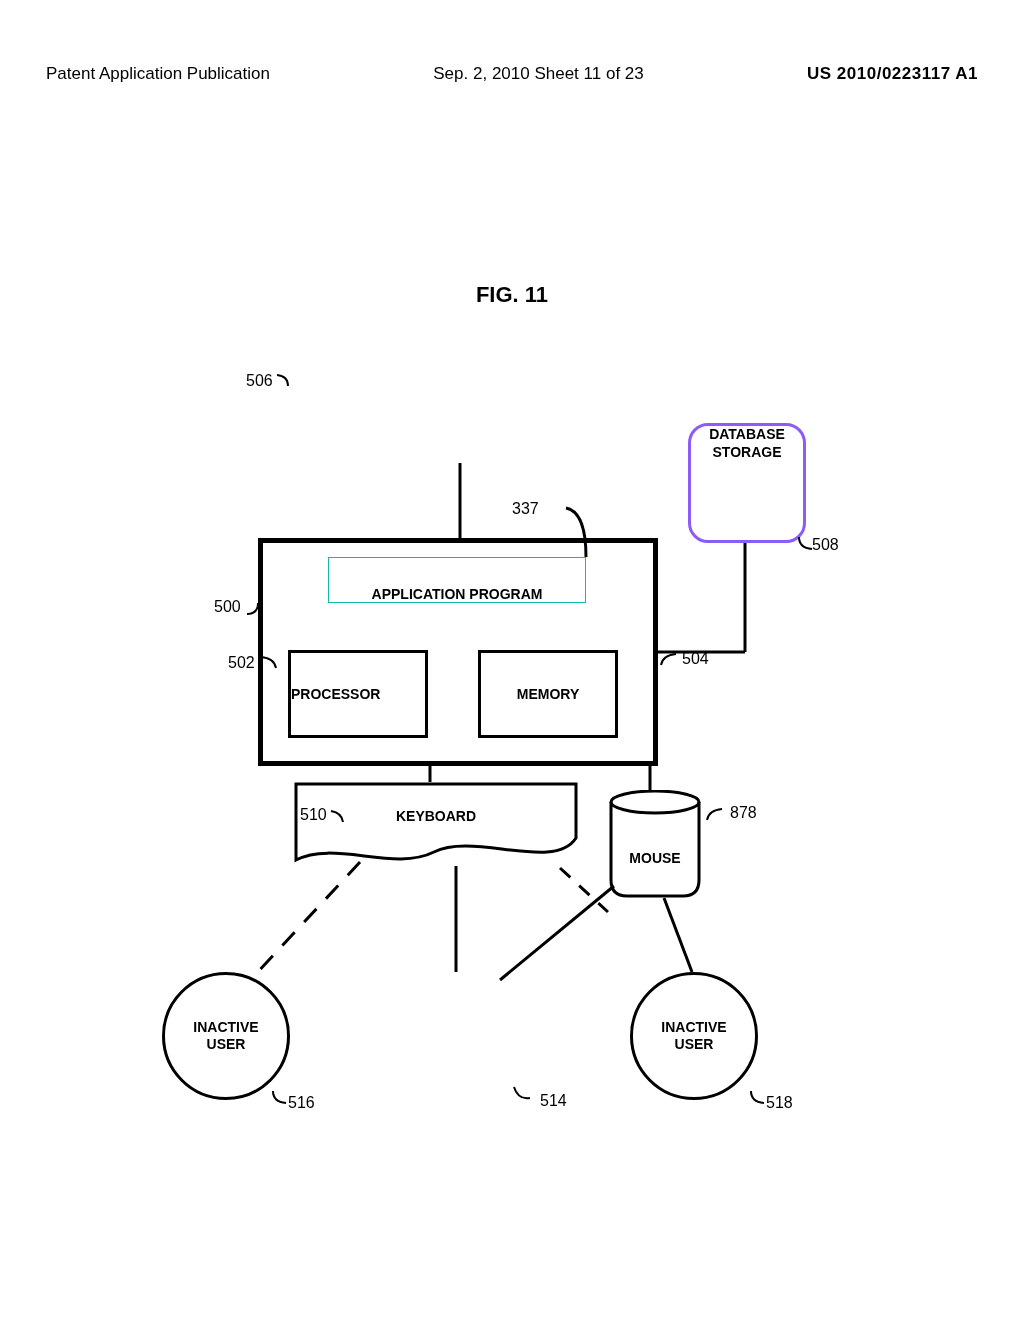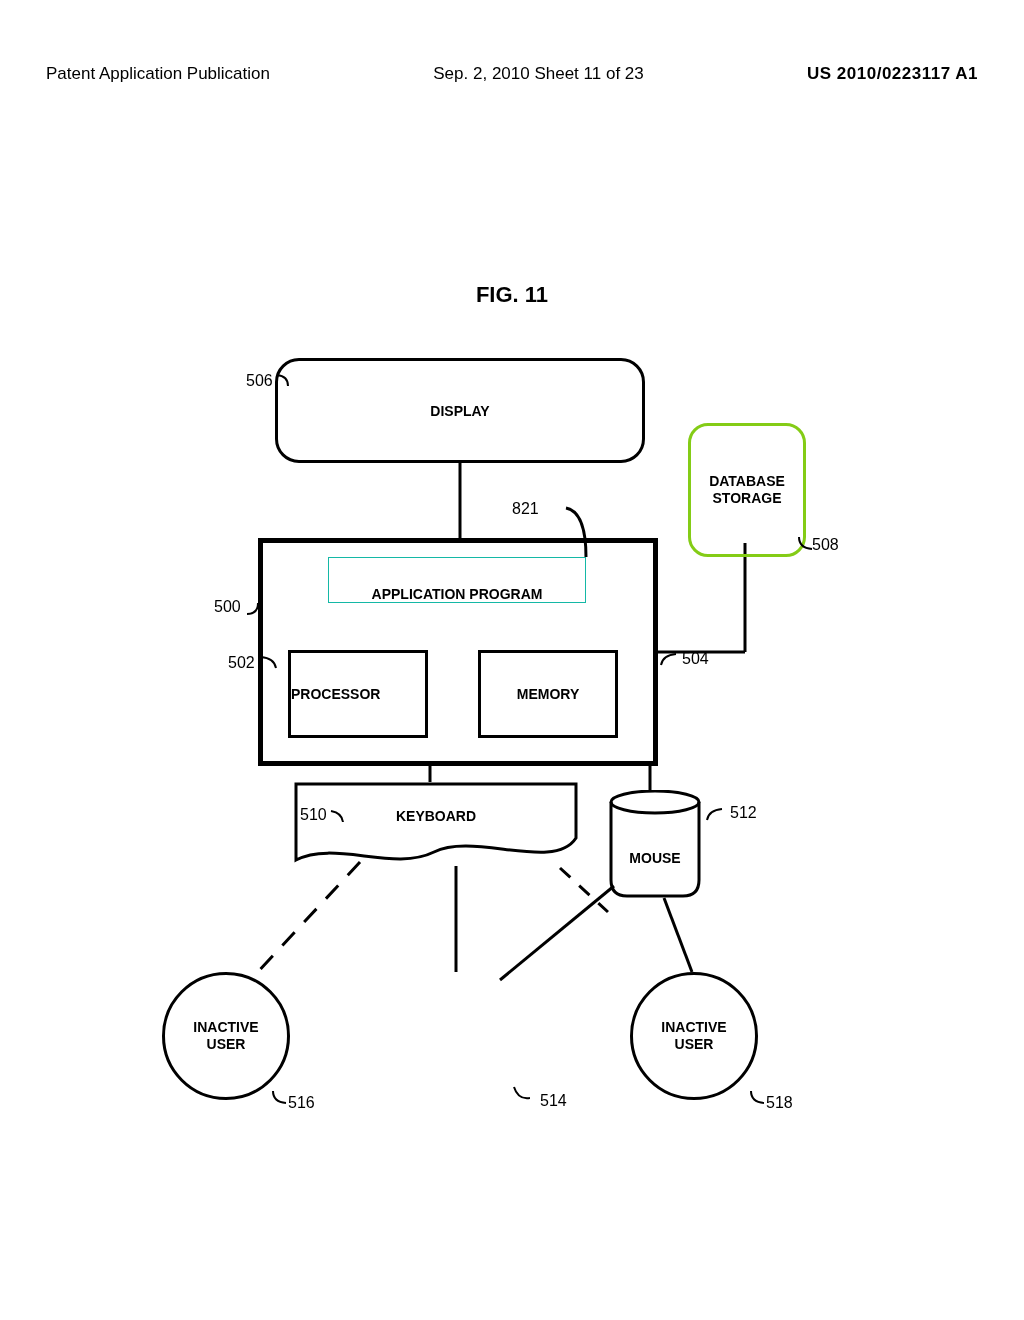--- a/index.html
+++ b/index.html
@@ -61,25 +61,24 @@
     align-items: center;
     justify-content: center;
   }
 
   
   .db-box {
     position: absolute;
     left: 688px;
     top: 73px;
     width: 118px;
-    height: 134px;
-    border: 3px solid #84cc16;
+    height: 120px;
+    border: 3px solid #8b5cf6;
     border-radius: 20px;
     display: flex;
-    align-items: center;
     justify-content: center;
     text-align: center;
     line-height: 1.25;
   }
 
   
   .system-box {
     position: absolute;
     left: 258px;
     top: 188px;
@@ -228,23 +227,20 @@
 
     <line x1="360" y1="512" x2="254" y2="626" stroke="#000" stroke-width="3" stroke-dasharray="18 14"></line>
 
     <line x1="560" y1="518" x2="608" y2="562" stroke="#000" stroke-width="3" stroke-dasharray="14 12"></line>
 
     <line x1="614" y1="536" x2="500" y2="630" stroke="#000" stroke-width="3"></line>
 
     <line x1="664" y1="548" x2="692" y2="622" stroke="#000" stroke-width="3"></line>
   </svg>
 
-  <div class="display-box">
-    <span class="box-label">DISPLAY</span>
-  </div>
 
   <div class="db-box">
     <span class="box-label" style="white-space:pre-line">DATABASE
 STORAGE</span>
   </div>
 
   <div class="system-box"></div>
   <div class="app-box">
     <span class="box-label">APPLICATION PROGRAM</span>
   </div>
@@ -280,21 +276,21 @@
   <div class="circle c518">
     <span style="white-space:pre-line">INACTIVE
 USER</span>
   </div>
 
   <div class="ref" style="left:246px; top:22px;">506</div>
   <svg class="hook" style="left:276px; top:24px;">
       <path d="M1 1 Q 12 2 12 12" fill="none" stroke="#000" stroke-width="2"></path>
     </svg>
 
-  <div class="ref" style="left:512px; top:150px;">821</div>
+  <div class="ref" style="left:512px; top:150px;">337</div>
 
   <div class="ref" style="left:214px; top:248px;">500</div>
   <svg class="hook" style="left:246px; top:252px;">
       <path d="M1 12 Q 12 12 12 1" fill="none" stroke="#000" stroke-width="2"></path>
     </svg>
 
   <div class="ref" style="left:228px; top:304px;">502</div>
   <svg class="hook" style="left:260px; top:306px;">
       <path d="M1 1 Q 14 2 16 12" fill="none" stroke="#000" stroke-width="2"></path>
     </svg>
@@ -307,21 +303,21 @@
   <div class="ref" style="left:812px; top:186px;">508</div>
   <svg class="hook" style="left:798px; top:186px;">
       <path d="M1 1 Q 1 12 14 13" fill="none" stroke="#000" stroke-width="2"></path>
     </svg>
 
   <div class="ref" style="left:300px; top:456px;">510</div>
   <svg class="hook" style="left:330px; top:460px;">
       <path d="M1 1 Q 12 3 13 12" fill="none" stroke="#000" stroke-width="2"></path>
     </svg>
 
-  <div class="ref" style="left:730px; top:454px;">512</div>
+  <div class="ref" style="left:730px; top:454px;">878</div>
   <svg class="hook" style="left:706px; top:458px;">
       <path d="M16 1 Q 3 2 1 12" fill="none" stroke="#000" stroke-width="2"></path>
     </svg>
 
   <div class="ref" style="left:288px; top:744px;">516</div>
   <svg class="hook" style="left:272px; top:740px;">
       <path d="M1 1 Q 1 12 14 13" fill="none" stroke="#000" stroke-width="2"></path>
     </svg>
 
   <div class="ref" style="left:540px; top:742px;">514</div>

